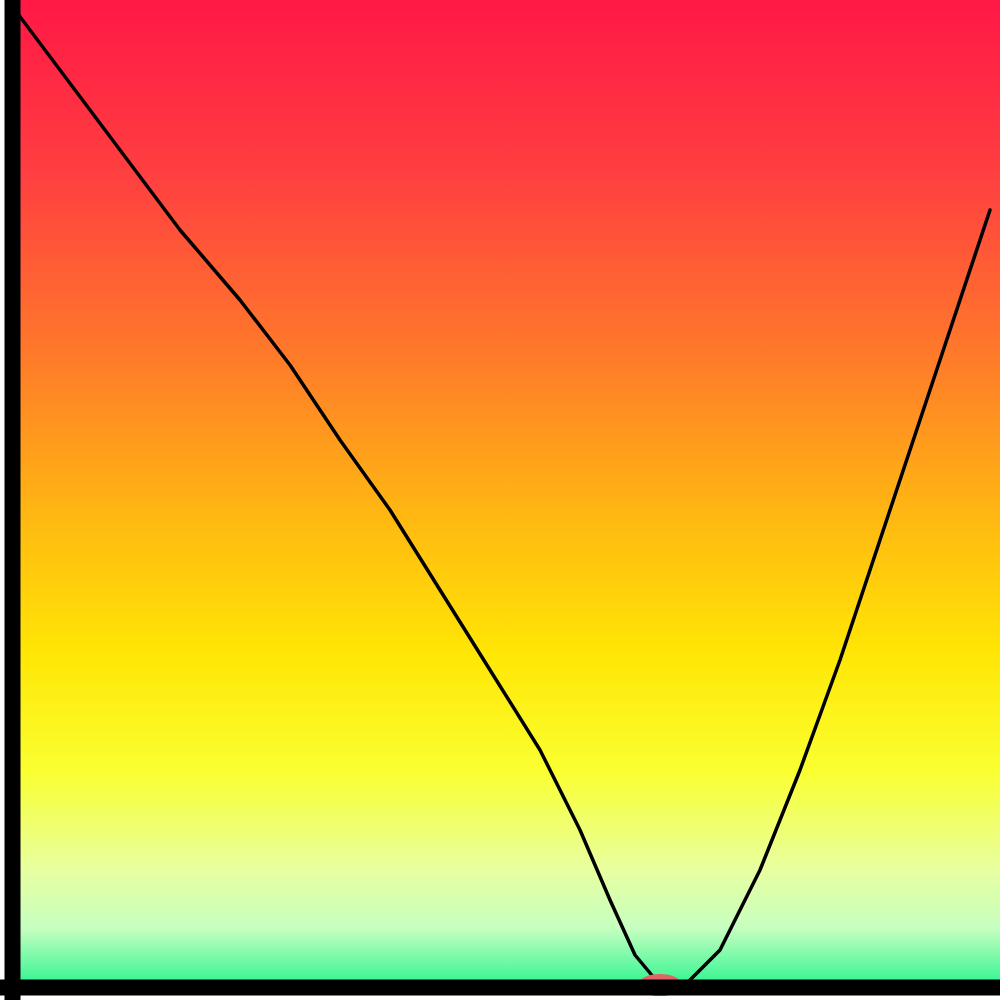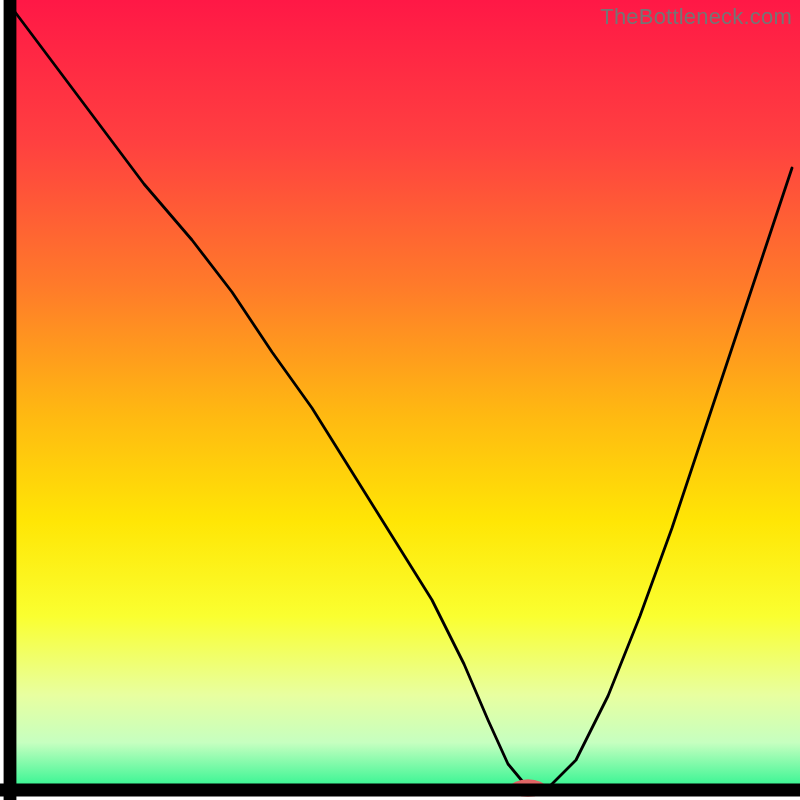--- a/index.html
+++ b/index.html
@@ -29,21 +29,20 @@
     position: absolute;
     inset: 0;
     z-index: 1;
   }
 </style>
 </head>
 <body>
 
 <div class="chart-container">
 
-  <div class="watermark">TheBottleneck.com</div>
 
   <svg class="plot-svg" viewBox="0 0 100 100" preserveAspectRatio="none">
     <defs>
       <linearGradient id="bg-grad" x1="0" y1="0" x2="0" y2="1">
           <stop offset="0%" stop-color="#ff1846"></stop>
           <stop offset="18%" stop-color="#ff4040"></stop>
           <stop offset="36%" stop-color="#ff7a2a"></stop>
           <stop offset="52%" stop-color="#ffb712"></stop>
           <stop offset="66%" stop-color="#ffe605"></stop>
           <stop offset="78%" stop-color="#faff30"></stop>

